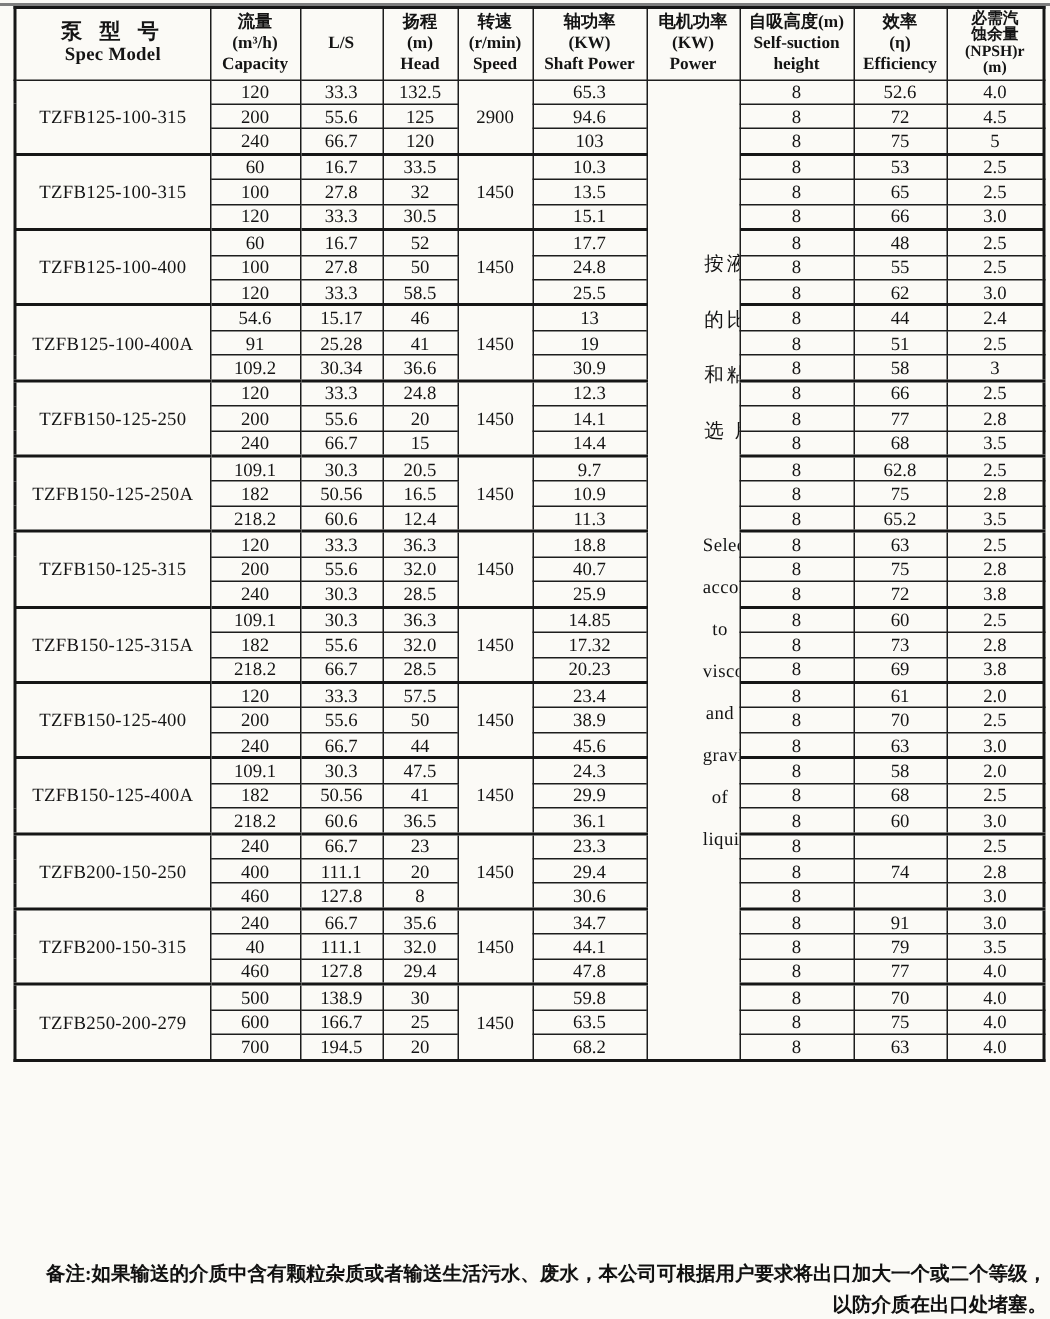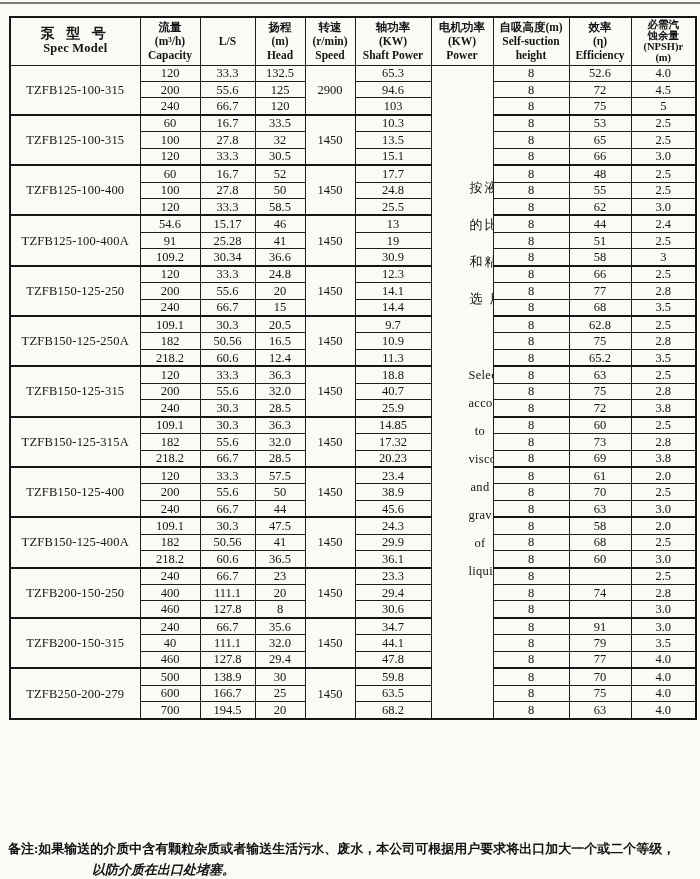--- a/index.html
+++ b/index.html
@@ -9,21 +9,21 @@
     background:#fbfaf6;
     font-family:"Liberation Serif", serif;
     color:#141414;
     overflow:hidden;
   }
   .topline {
     position:absolute; top:2px; left:0; width:700px; height:2px;
     background:#7d7d7d;
   }
   table.spec {
-    position:absolute; left:9px; top:16px;
+    position:absolute; left:9px; top:4px;
     width:686px; height:704px;
     border-collapse:collapse; table-layout:fixed;
     border:2px solid #161616;
   }
   td {
     border:1px solid #1d1d1d;
     text-align:center; vertical-align:middle;
     font-size:12.5px; line-height:14px;
     padding:0 1px;
     overflow:hidden; white-space:nowrap;
@@ -36,24 +36,24 @@
   .hcell.npsh div { line-height:11px; font-size:10.5px; }
   td.model { font-size:12.5px; letter-spacing:0.2px; }
   tr.group-top td { border-top:2px solid #161616; }
   td.power-cell { vertical-align:top; }
   .power-inner { padding-top:112px; font-weight:normal; }
   .pz { height:37px; line-height:20px; font-size:13px; letter-spacing:2px;margin-left:37px; }
   .pgap { height:42px; }
   .pe { height:28px; line-height:15px; font-size:12.5px; letter-spacing:0.3px;margin-left:36px; }
   .notes {
     position:absolute; left:8px; top:838px; width:690px;
-    font-size:13px; font-weight:bold; color:#111;
+    font-size:13px; font-weight:bold; color:#111;text-align:right;
   }
   .notes .nline1 { line-height:21px; }
-  .notes .nline2 { line-height:21px; padding-left:84px;font-style:italic; }
+  .notes .nline2 { line-height:21px; padding-left:84px; }
 </style>
 </head>
 <body>
 
 <div class="topline"></div>
 
 <table class="spec">
   <colgroup id="cols">
       <col style="width: 130px;">
       <col style="width: 60px;">

